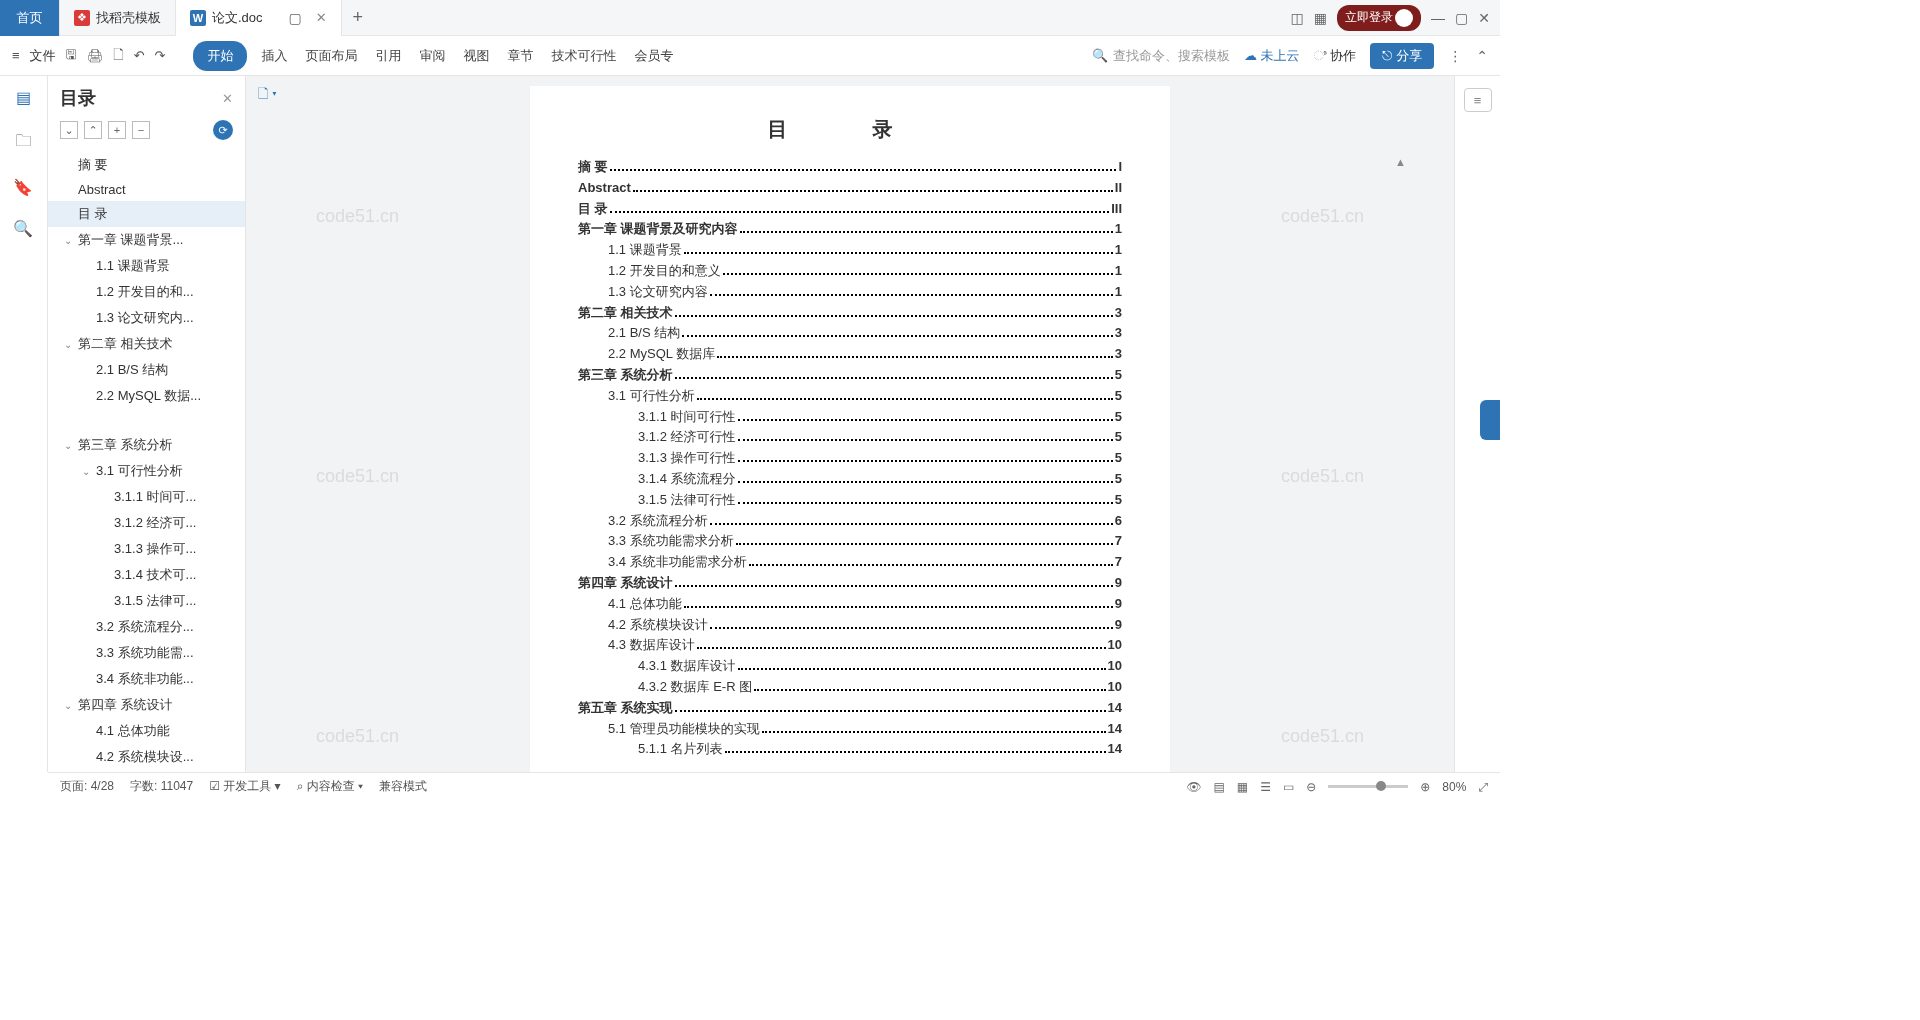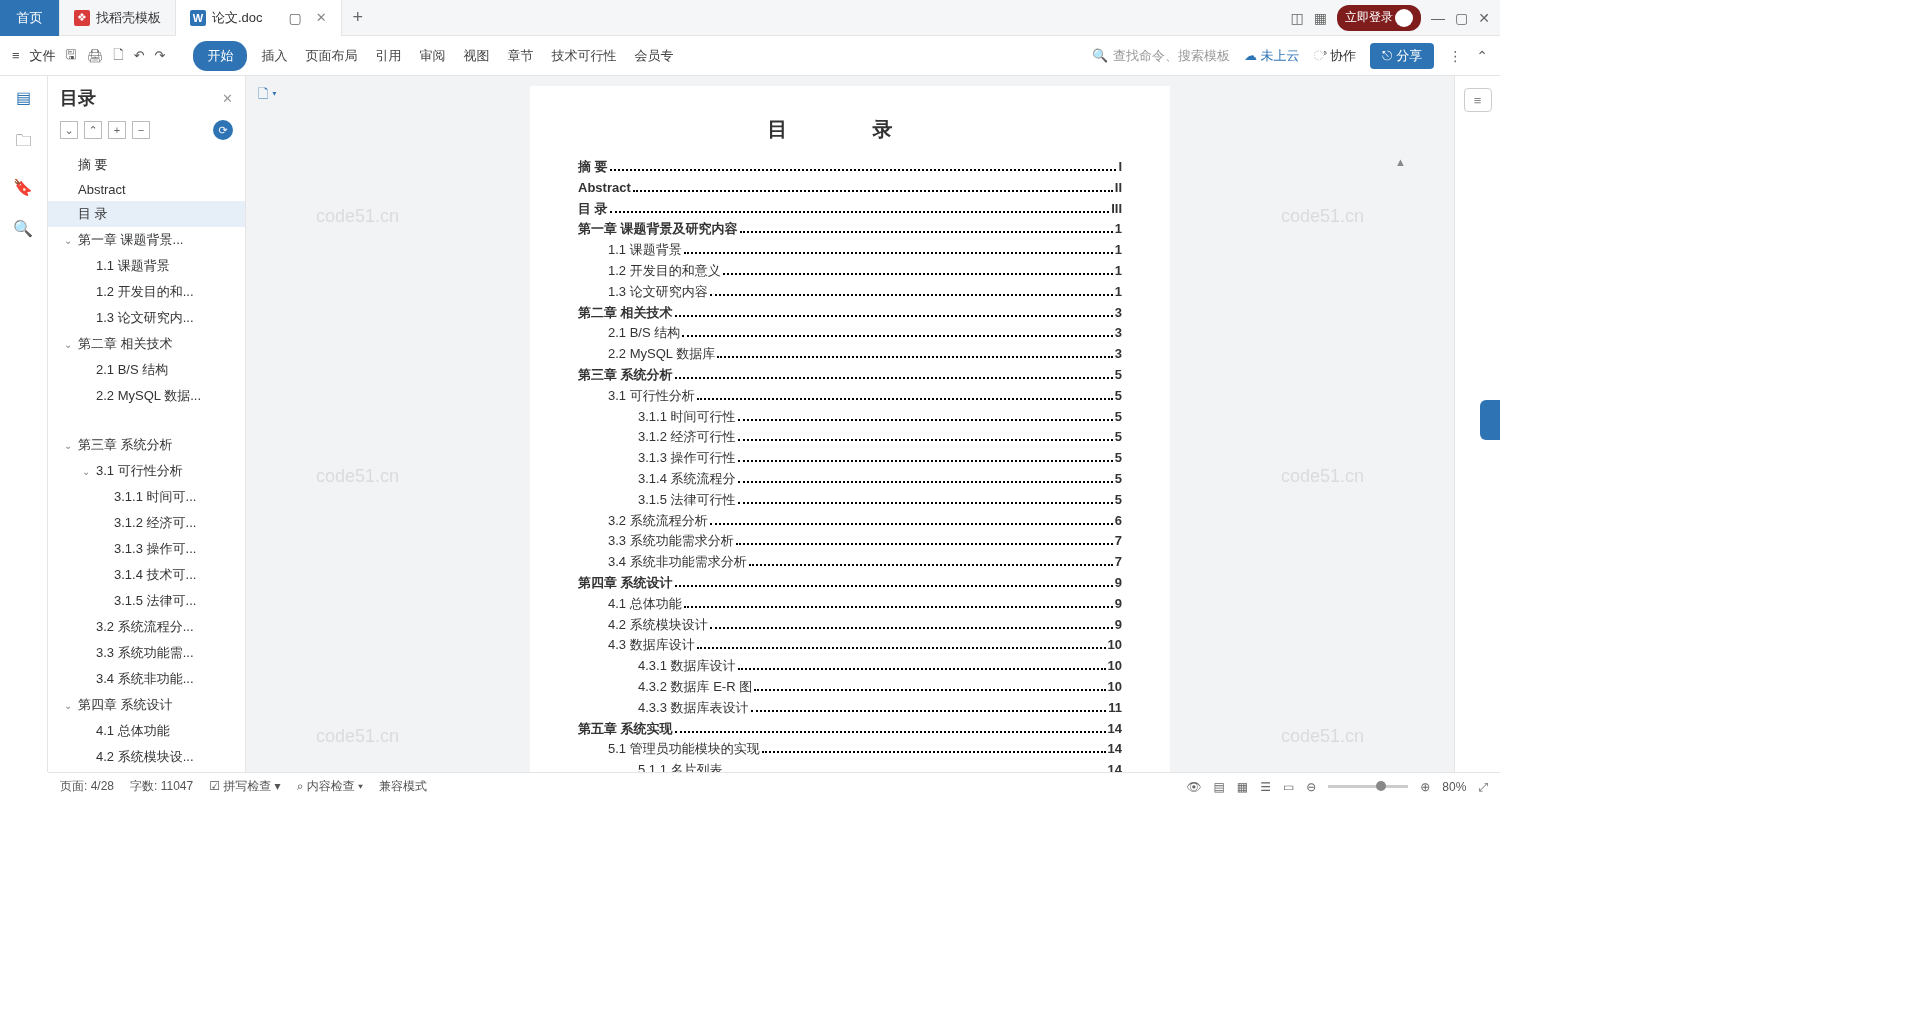--- a/index.html
+++ b/index.html
@@ -377,25 +377,20 @@
           <div class="toc-row ind2">
             <span class="t">4.3.1 数据库设计</span>
             <span class="d"></span>
             <span class="p">10</span>
           </div>
           <div class="toc-row ind2">
             <span class="t">4.3.2 数据库 E-R 图</span>
             <span class="d"></span>
             <span class="p">10</span>
           </div>
-          <div class="toc-row ind2">
-            <span class="t">4.3.3 数据库表设计</span>
-            <span class="d"></span>
-            <span class="p">11</span>
-          </div>
           <div class="toc-row bold">
             <span class="t">第五章  系统实现</span>
             <span class="d"></span>
             <span class="p">14</span>
           </div>
           <div class="toc-row ind1">
             <span class="t">5.1 管理员功能模块的实现</span>
             <span class="d"></span>
             <span class="p">14</span>
           </div>
@@ -416,21 +411,21 @@
 
   <div class="right-rail">
     <div class="box">≡</div>
   </div>
   <div class="right-edge"></div>
 </div>
 
 <div class="statusbar">
   <span>页面: 4/28</span>
   <span>字数: 11047</span>
-  <span>☑ <span>拼写检查</span> ▾</span>
+  <span>☑ <span>开发工具</span> ▾</span>
   <span>⌕ <span>内容检查</span> ▾</span>
   <span>兼容模式</span>
   <div class="sb-right">
     <span class="sb-ico">👁</span>
     <span class="sb-ico">▤</span>
     <span class="sb-ico">▦</span>
     <span class="sb-ico">☰</span>
     <span class="sb-ico">▭</span>
     <span class="sb-ico">⊖</span>
     <div class="zoom-track">

